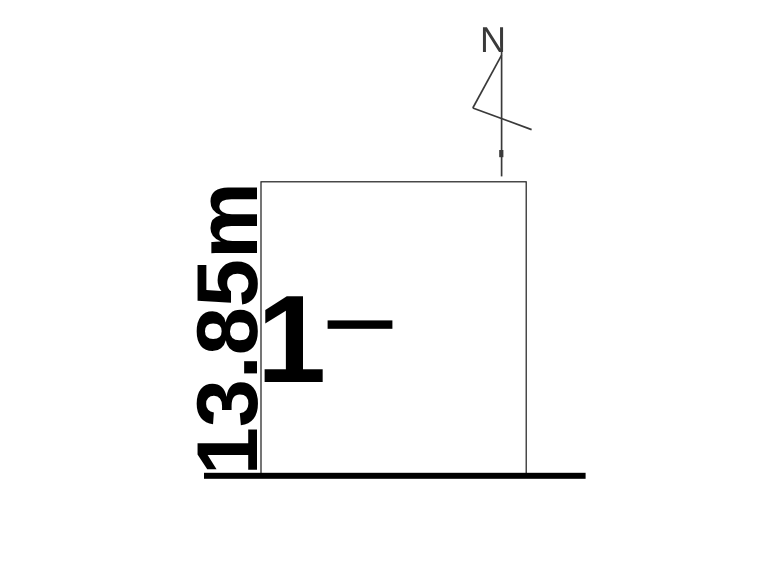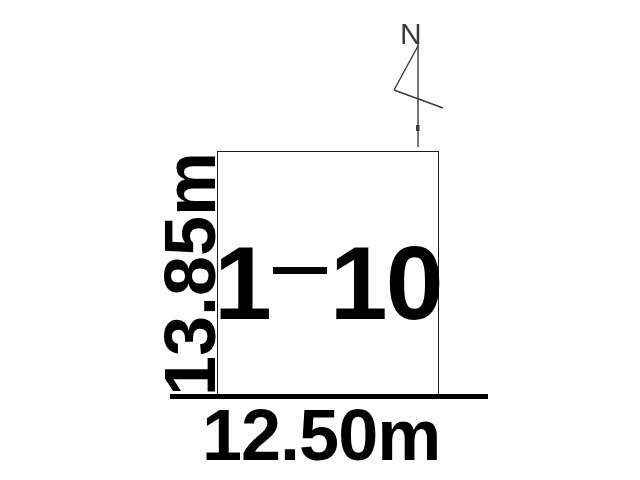--- a/index.html
+++ b/index.html
@@ -117,22 +117,20 @@
     <line x1="43" y1="36" x2="19" y2="80" stroke="#3a3a3a" stroke-width="1.4"></line>
     <line x1="19" y1="80" x2="68" y2="98" stroke="#3a3a3a" stroke-width="1.4"></line>
     <rect x="41" y="115" width="3.5" height="6" fill="#3a3a3a"></rect>
   </svg>
 
   <div class="plot-outline"></div>
 
   <div class="lot-number">
     <span>1</span>
     <span class="dash"></span>
-    <span>10</span>
   </div>
 
   <div class="dim-height">13.85m</div>
 
   <div class="ground-line"></div>
 
-  <div class="dim-width">12.50m</div>
 
 </div>
 
 </body></html>

